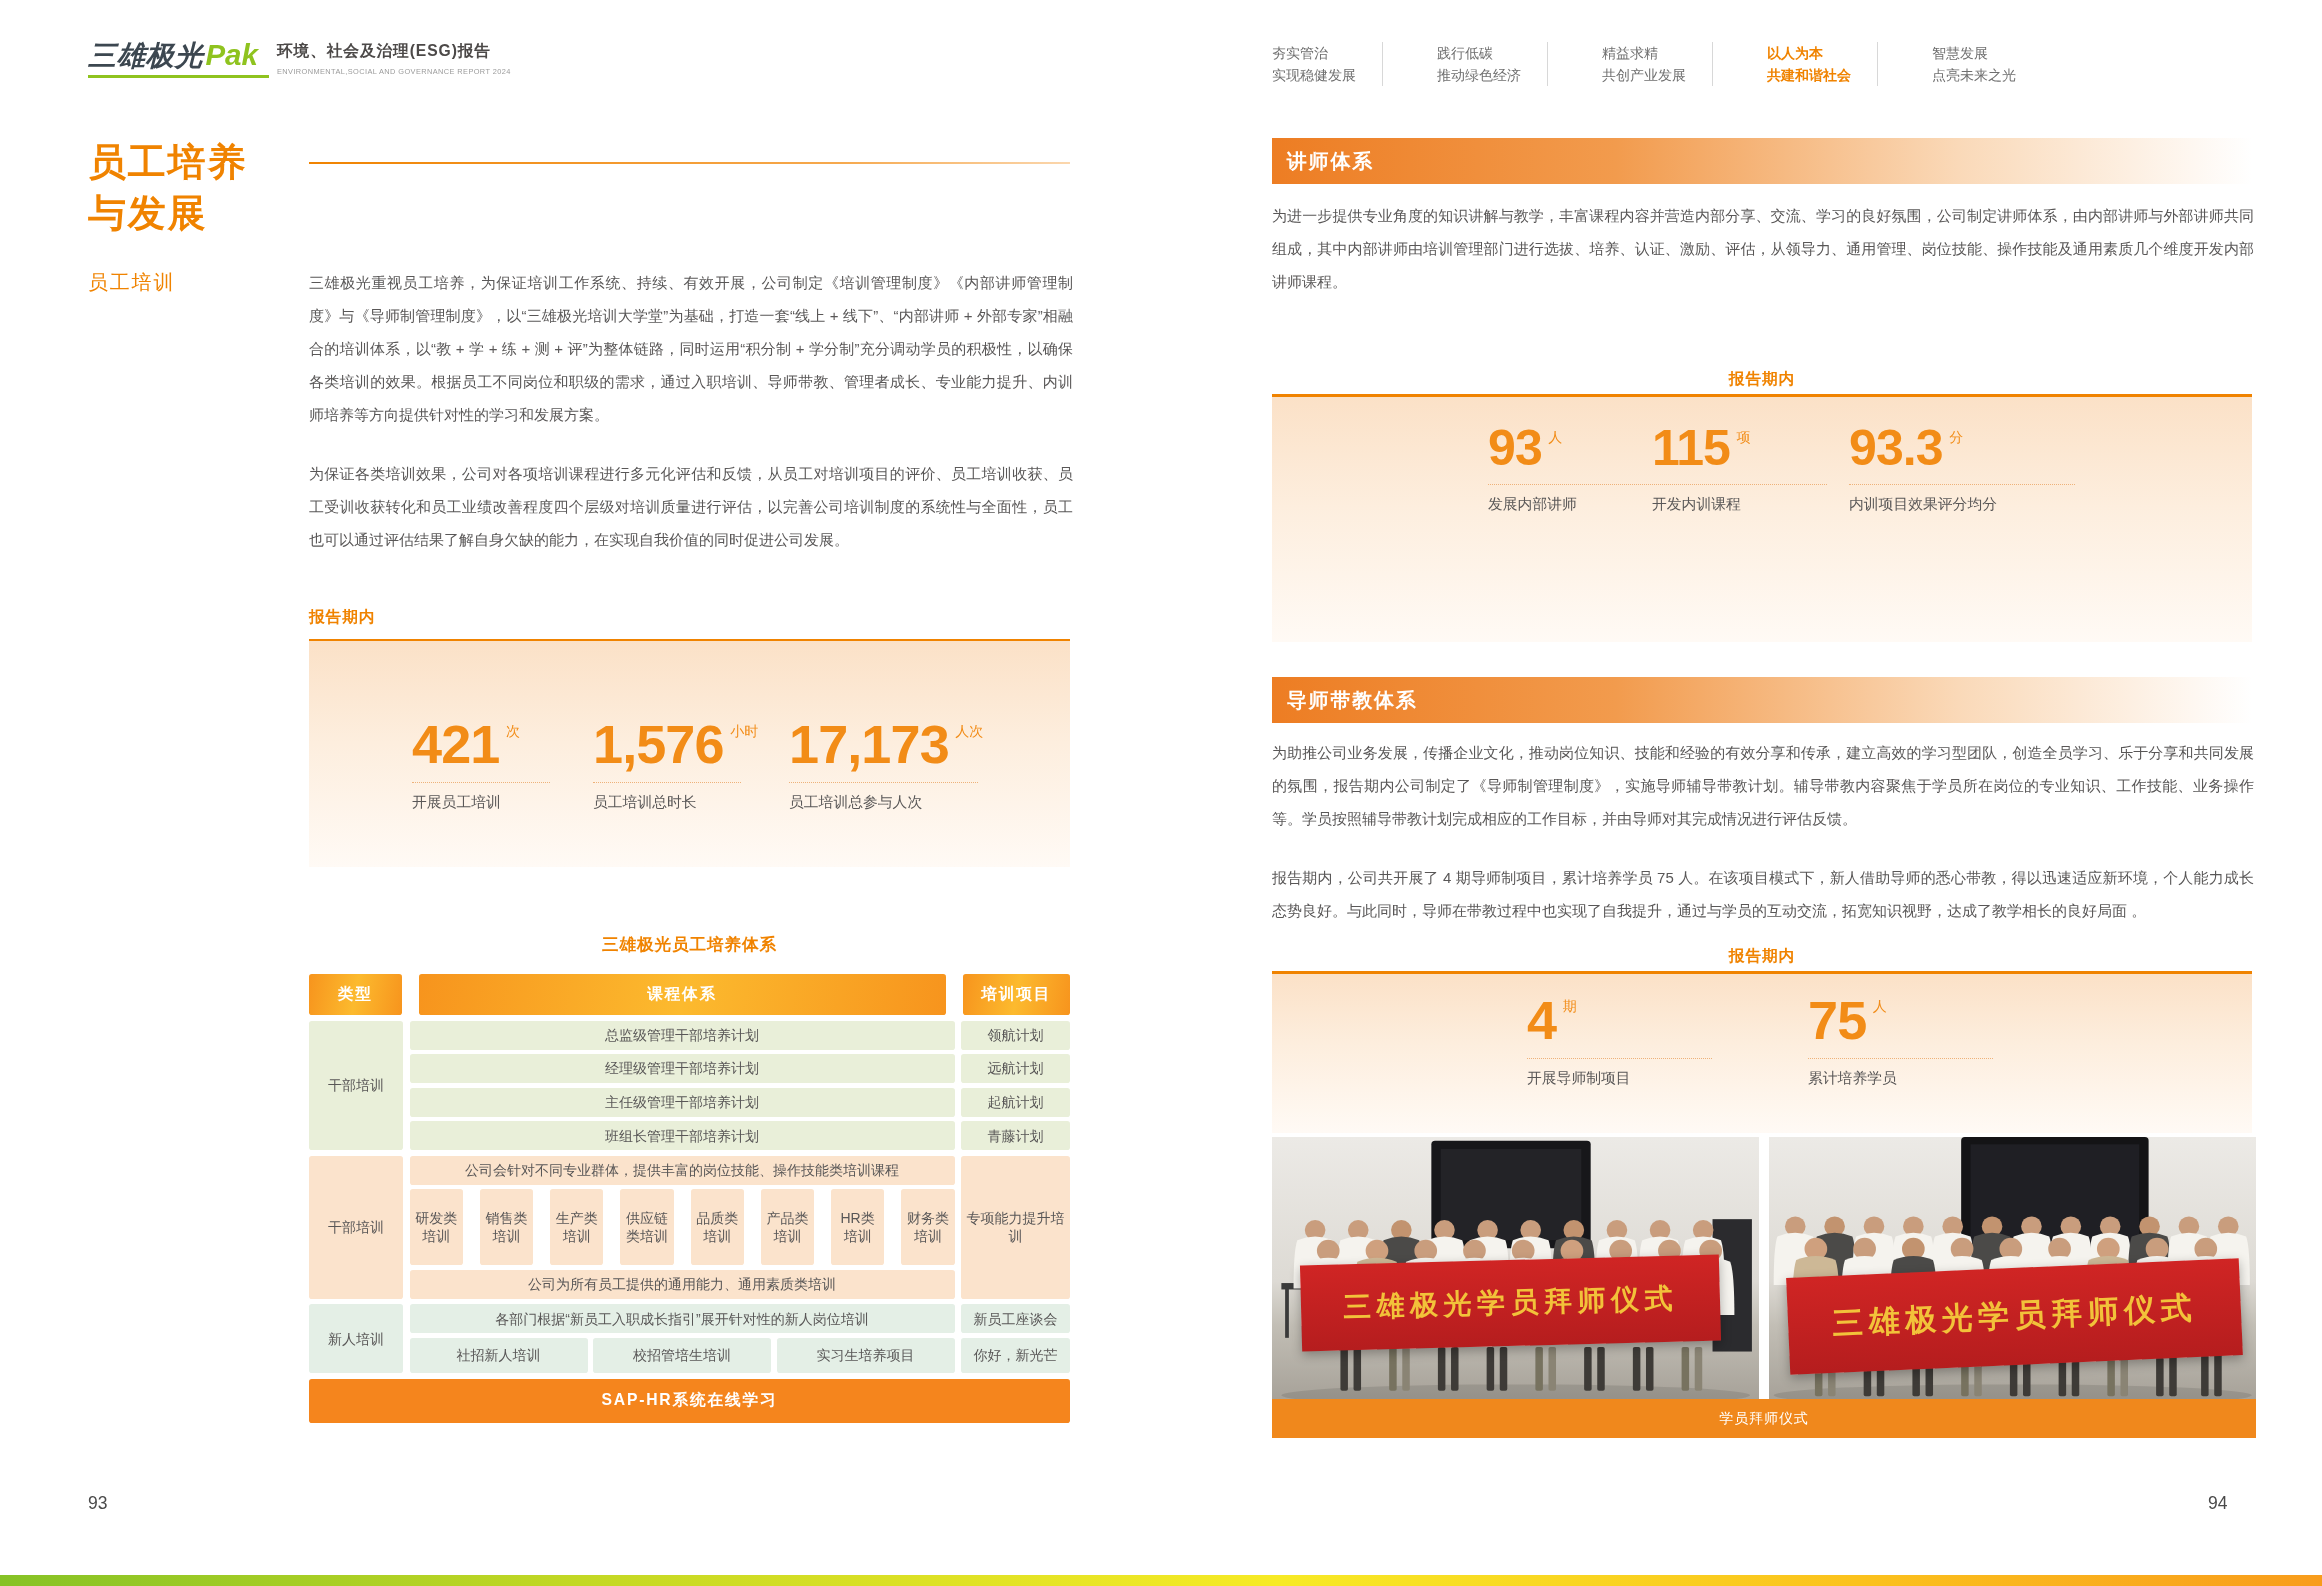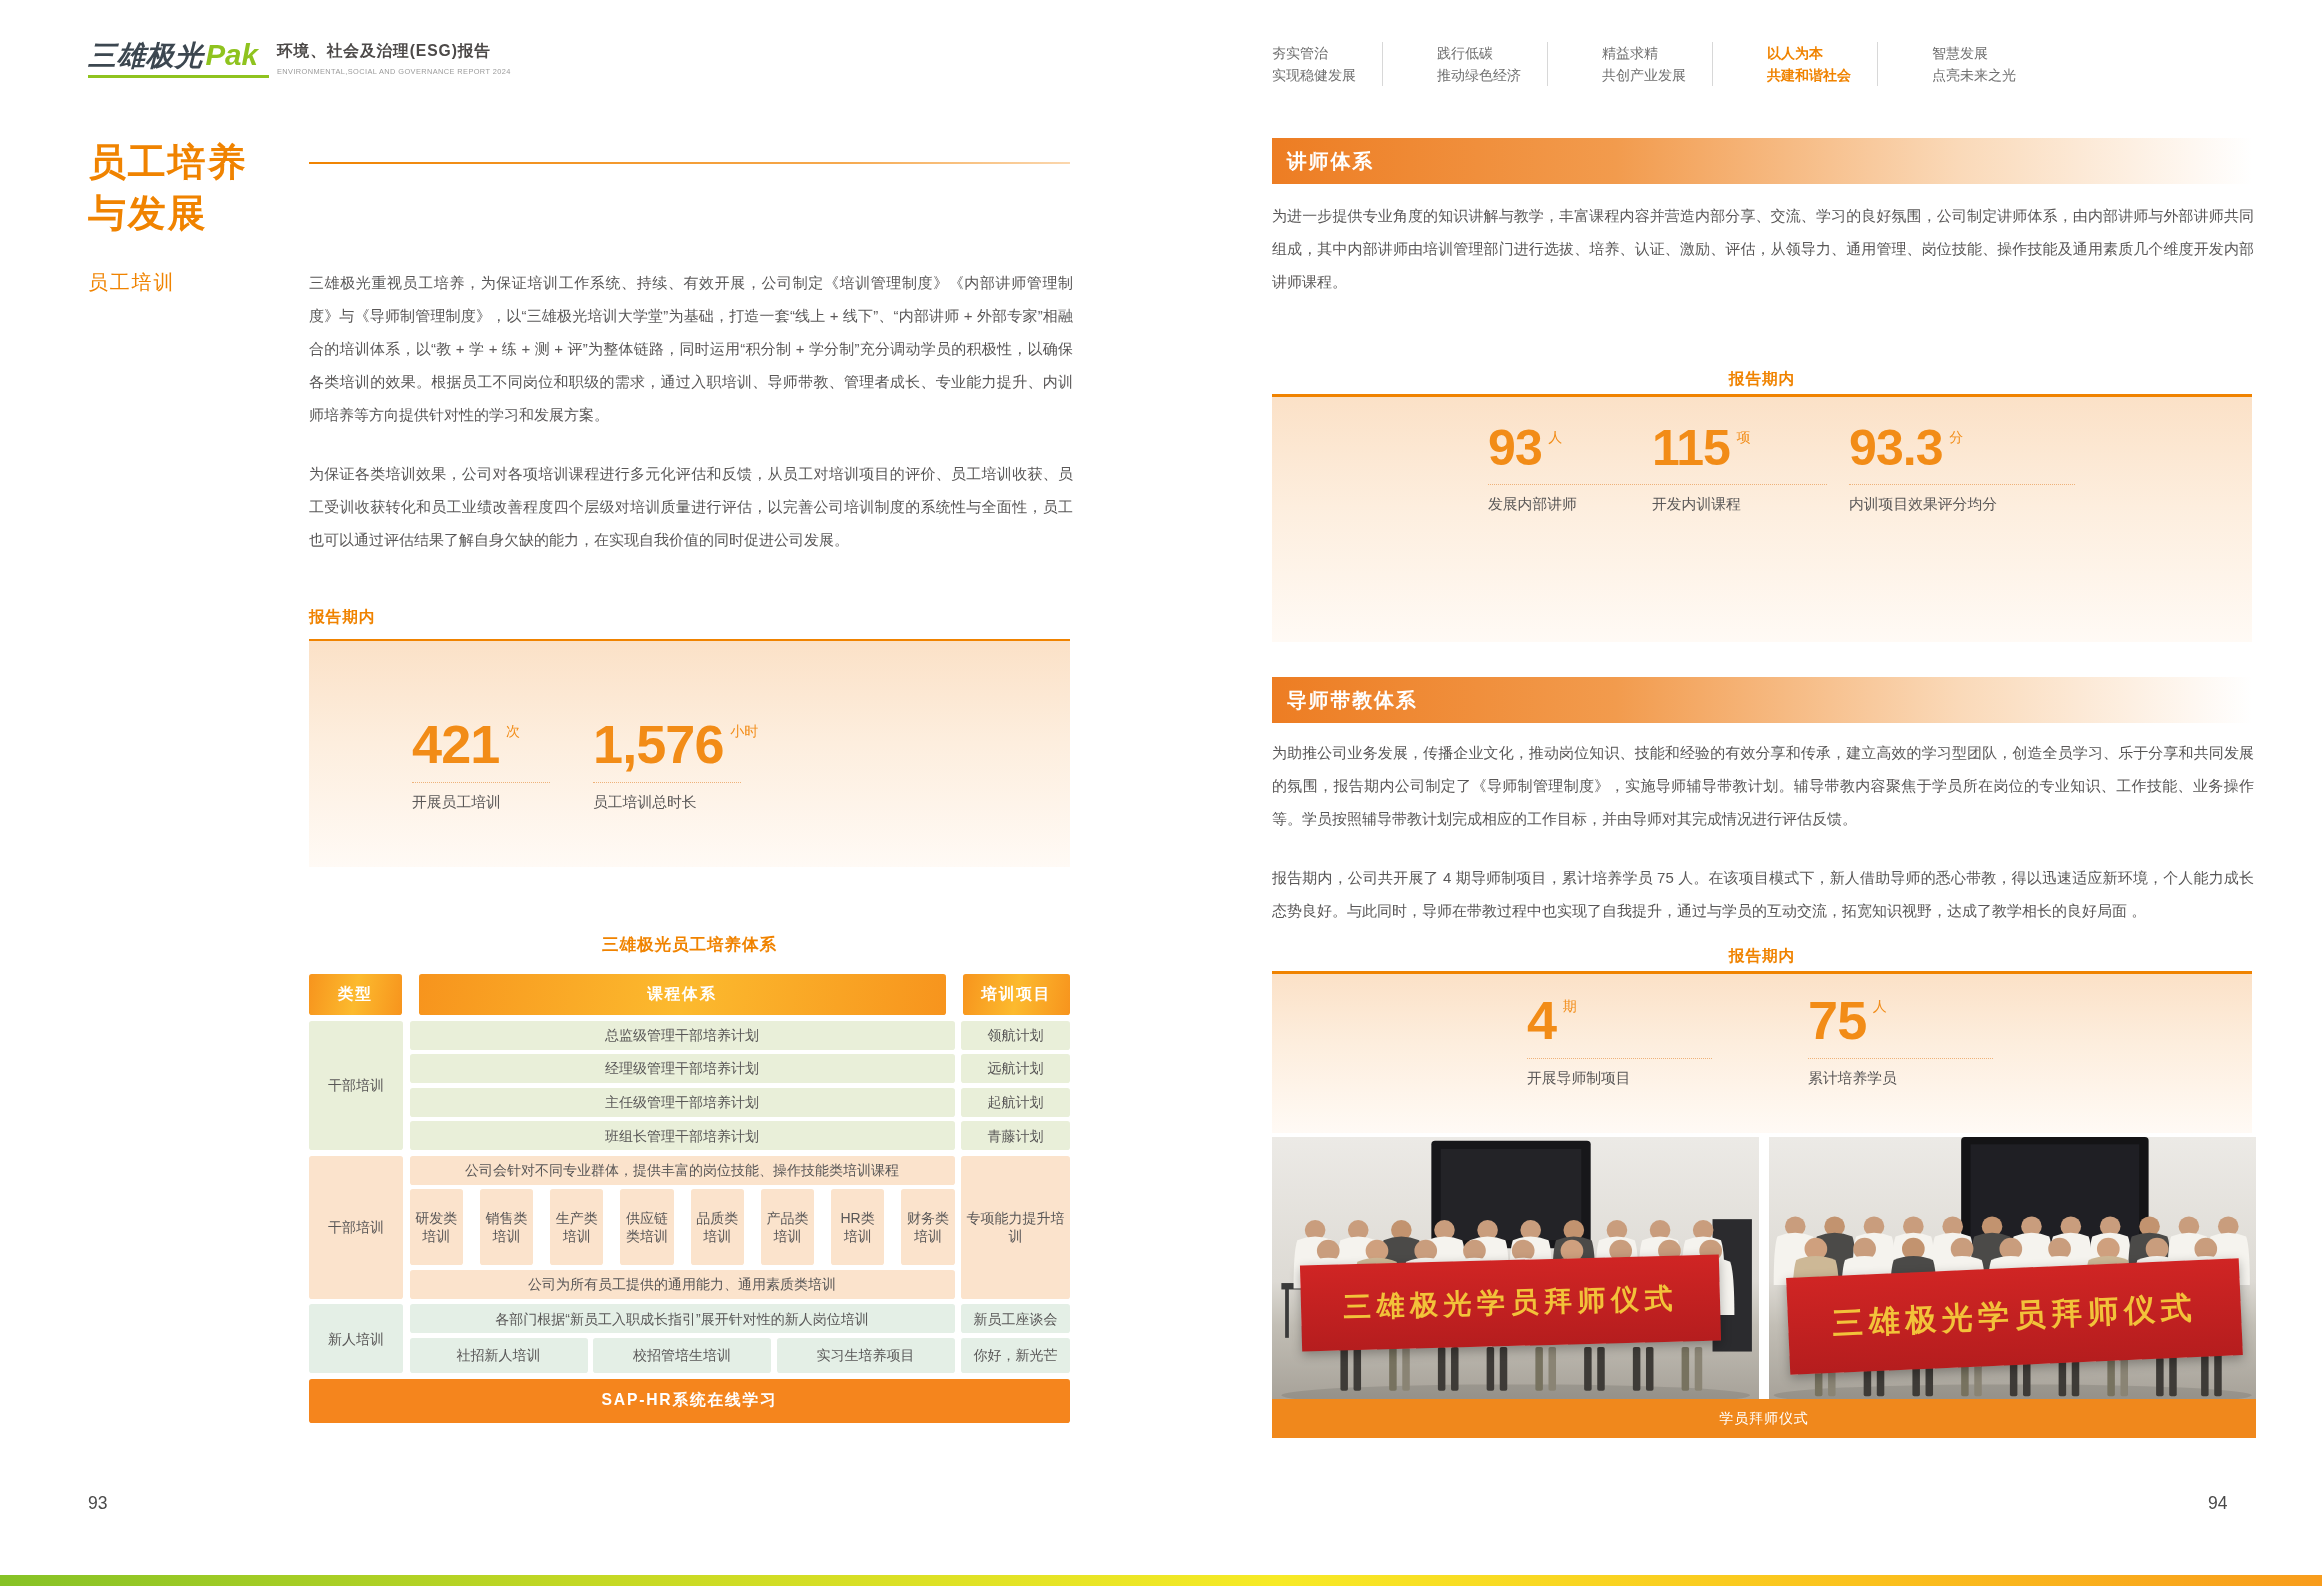--- a/index.html
+++ b/index.html
@@ -143,20 +143,28 @@
       <div class="dot" style="width:138px;"></div>
       <div class="stat-label">开展员工培训</div>
     </div>
     <div class="stat" style="left:284px;top:76px;">
       <div class="num-row">
           <span class="num">1,576</span>
           <span class="unit">小时</span>
         </div>
       <div class="dot" style="width:148px;"></div>
       <div class="stat-label">员工培训总时长</div>
+    </div>
+    <div class="stat" style="left:480px;top:76px;">
+      <div class="num-row">
+          <span class="num">17,173</span>
+          <span class="unit">人次</span>
+        </div>
+      <div class="dot" style="width:189px;"></div>
+      <div class="stat-label">员工培训总参与人次</div>
     </div>
   </div>
 
   <div class="abs tbl-title" style="left:309px;top:934px;width:761px;">三雄极光员工培养体系</div>
 
   <div class="abs tbl" style="left:309px;top:974px;width:761px;">
     <div class="thead">
       <div class="th" style="width:94px;">类型</div>
       <div class="th" style="width:535px;">课程体系</div>
       <div class="th" style="width:109px;">培训项目</div>

